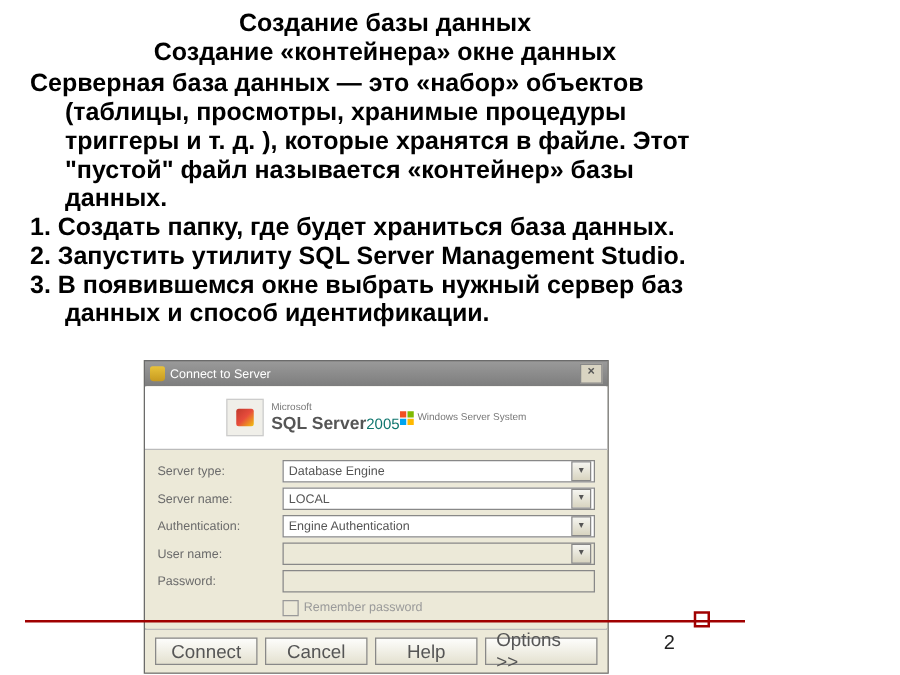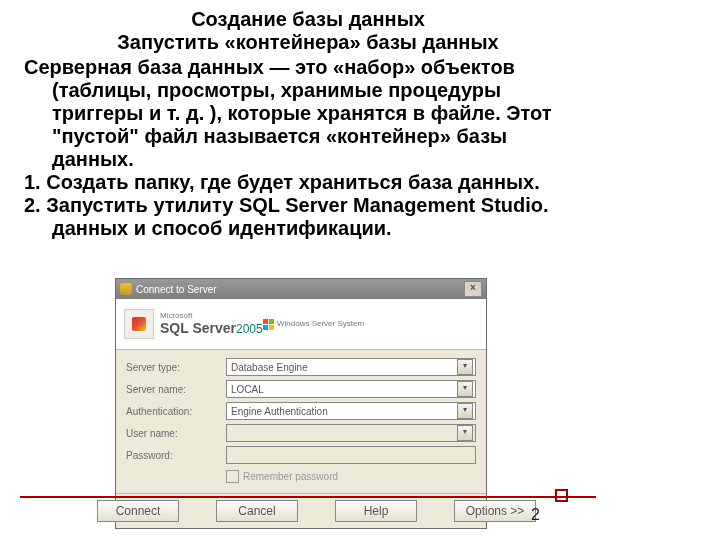--- a/index.html
+++ b/index.html
@@ -37,21 +37,21 @@
     font-size: 20px;
     font-weight: bold;
     line-height: 1.15;
     margin: 0;
   }
   .indent { padding-left: 28px; display: block; text-indent: -28px; }
   .indent2 { padding-left: 28px; display: block; }
   .dialog-wrap {
     position: absolute;
     left: 115px;
-    top: 278px;
+    top: 288px;
   }
   .dialog {
     width: 370px;
     background: #ece9d8;
     border: 1px solid #6b6b6b;
     box-shadow: 0 0 0 1px #222 inset;
     font-size: 10px;
     color: #555;
     filter: blur(0.3px);
   }
@@ -78,21 +78,21 @@
     color: #555;
     font-size: 10px;
     text-align: center;
     line-height: 12px;
     font-weight: bold;
   }
   .banner {
     height: 50px;
     background: #fff;
     display: flex;
-    justify-content: flex-start;
+    justify-content: center;
     align-items: center;
     padding: 0 8px;
     border-bottom: 1px solid #bbb;
   }
   .sql-logo { display:flex; align-items:center; gap:6px; }
   .sql-square {
     width: 28px; height: 28px;
     background: #f0efe9;
     border: 1px solid #ccc;
     display:flex; align-items:center; justify-content:center;
@@ -158,25 +158,24 @@
     display: flex;
     justify-content: center;
     gap: 6px;
     background: #ece9d8;
   }
   .btn {
     min-width: 64px;
     height: 20px;
     background: linear-gradient(#fdfdfb,#e4e1d0);
     border: 1px solid #888;
-    font-size: 12px;
+    font-size: 15px;
     color: #555;
     display:flex; align-items:center; justify-content:center;
     padding: 0 8px;
-    margin-left: 31px;
   }
   .footer-rule {
     position: absolute;
     left: 20px; right: 20px;
     bottom: 42px;
     border-top: 2px solid #a00000;
   }
   .footer-sq {
     position: absolute;
     right: 48px;
@@ -191,29 +190,30 @@
     bottom: 16px;
     font-size: 16px;
     color: #222;
   }
 </style>
 </head>
 <body>
 
 <div class="slide">
   <p class="title">Создание базы данных</p>
-  <p class="subtitle">Запустить «контейнера» базы данных</p>
+  <p class="subtitle">Создание «контейнера» окне данных</p>
   <p class="body-text">
     <span>Серверная база данных — это «набор» объектов</span><br>
     <span class="indent2">(таблицы, просмотры, хранимые процедуры</span>
     <span class="indent2">триггеры и т. д. ), которые хранятся в файле. Этот</span>
     <span class="indent2">"пустой" файл называется «контейнер» базы</span>
     <span class="indent2">данных.</span>
     <span class="indent">1. Создать папку, где будет храниться база данных.</span>
     <span class="indent">2. Запустить утилиту SQL Server Management Studio.</span>
+    <span class="indent">3. В появившемся окне выбрать нужный сервер баз</span>
     <span class="indent2">данных и способ идентификации.</span>
   </p>
 
   <div class="dialog-wrap">
     <div class="dialog">
       <div class="titlebar">
         <div class="left">
           <span class="db-icon"></span>
           <span>Connect to Server</span>
         </div>

